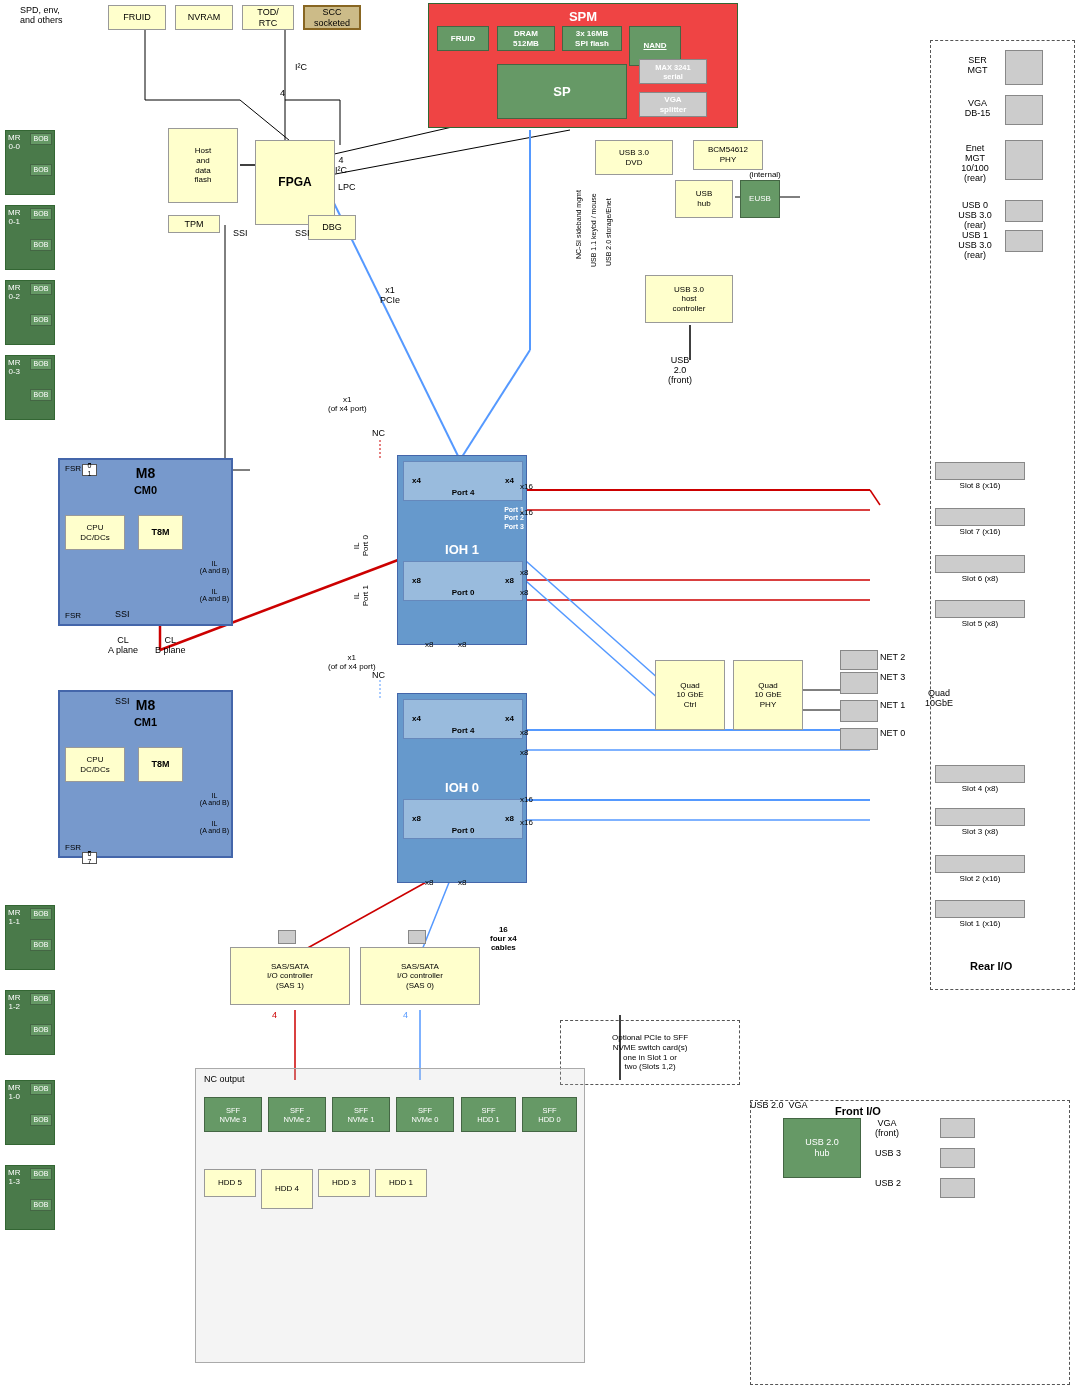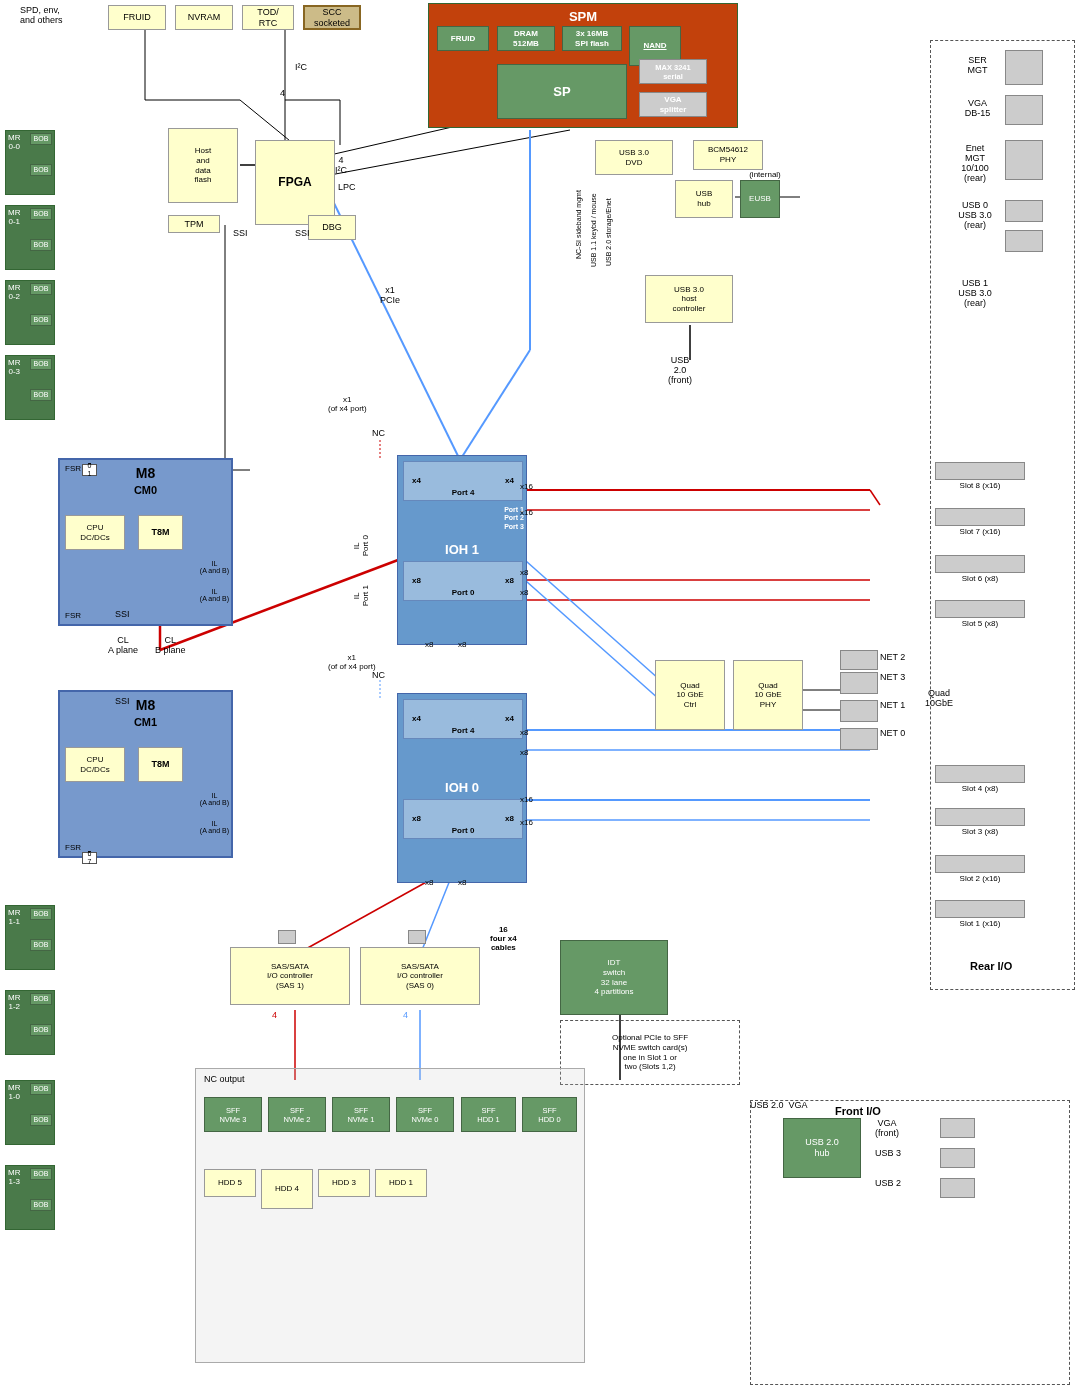--- a/index.html
+++ b/index.html
@@ -24,21 +24,21 @@
       border: 1px solid #555;
       display: flex;
       align-items: center;
       justify-content: center;
       text-align: center;
       font-size: 9px;
       line-height: 1.2;
     }
     .box-yellow { background: #ffffcc; border-color: #999; }
     .box-green { background: #669966; color: #fff; border-color: #446644; }
-    .box-green-dark { background: #c2410c; color: #fff; border-color: #336633; }
+    .box-green-dark { background: #ef4444; color: #fff; border-color: #336633; }
     .box-blue { background: #6699cc; color: #fff; border-color: #4466aa; }
     .box-blue-light { background: #99bbdd; color: #000; border-color: #6688bb; }
     .box-gray { background: #cccccc; border-color: #888; }
     .box-white { background: #fff; border-color: #555; }
     .box-tan { background: #ccbb88; border-color: #aa9966; }
     .box-dashed { border: 1px dashed #555; background: transparent; }
     
     .lines-svg {
       position: absolute;
       top: 0; left: 0;
@@ -186,21 +186,21 @@
   <div class="box box-yellow" style="left:645px;top:275px;width:88px;height:48px;font-size:8px;">
     USB 3.0<br>host<br>controller
   </div>
 
   <div class="box box-gray" style="left:1005px;top:200px;width:38px;height:22px;font-size:7px;">
   </div>
   <div class="label" style="left:945px;top:200px;width:60px;font-size:9px;">USB 0<br>USB 3.0<br>(rear)</div>
 
   <div class="box box-gray" style="left:1005px;top:230px;width:38px;height:22px;font-size:7px;">
   </div>
-  <div class="label" style="left:945px;top:230px;width:60px;font-size:9px;margin-top:48px;">USB 1<br>USB 3.0<br>(rear)</div>
+  <div class="label" style="left:945px;top:230px;width:60px;font-size:9px;">USB 1<br>USB 3.0<br>(rear)</div>
 
   <div class="label" style="left:650px;top:355px;width:60px;font-size:9px;text-align:center;">USB<br>2.0<br>(front)</div>
 
   <div class="box box-yellow" style="left:168px;top:128px;width:70px;height:75px;font-size:8px;">
     Host<br>and<br>data<br>flash
   </div>
 
   <div class="box box-yellow" style="left:255px;top:140px;width:80px;height:85px;font-size:12px;font-weight:bold;">
     FPGA
   </div>
@@ -446,23 +446,20 @@
   </div>
 
   <div class="box box-yellow" style="left:230px;top:947px;width:120px;height:58px;font-size:8px;">
     SAS/SATA<br>I/O controller<br>(SAS 1)
   </div>
 
   <div class="box box-yellow" style="left:360px;top:947px;width:120px;height:58px;font-size:8px;">
     SAS/SATA<br>I/O controller<br>(SAS 0)
   </div>
 
-  <div class="box box-green" style="left:560px;top:940px;width:108px;height:75px;font-size:8px;">
-    IDT<br>switch<br>32 lane<br>4 partitions
-  </div>
 
   <div class="box box-dashed" style="left:560px;top:1020px;width:180px;height:65px;font-size:8px;padding:3px;">
     Optional PCIe to SFF<br>NVME switch card(s)<br>one in Slot 1 or<br>two (Slots 1,2)
   </div>
 
   <div class="box box-green" style="left:783px;top:1118px;width:78px;height:60px;font-size:9px;">
     USB 2.0<br>hub
   </div>
 
   <div class="label" style="left:875px;top:1118px;font-size:9px;">VGA<br>(front)</div>

